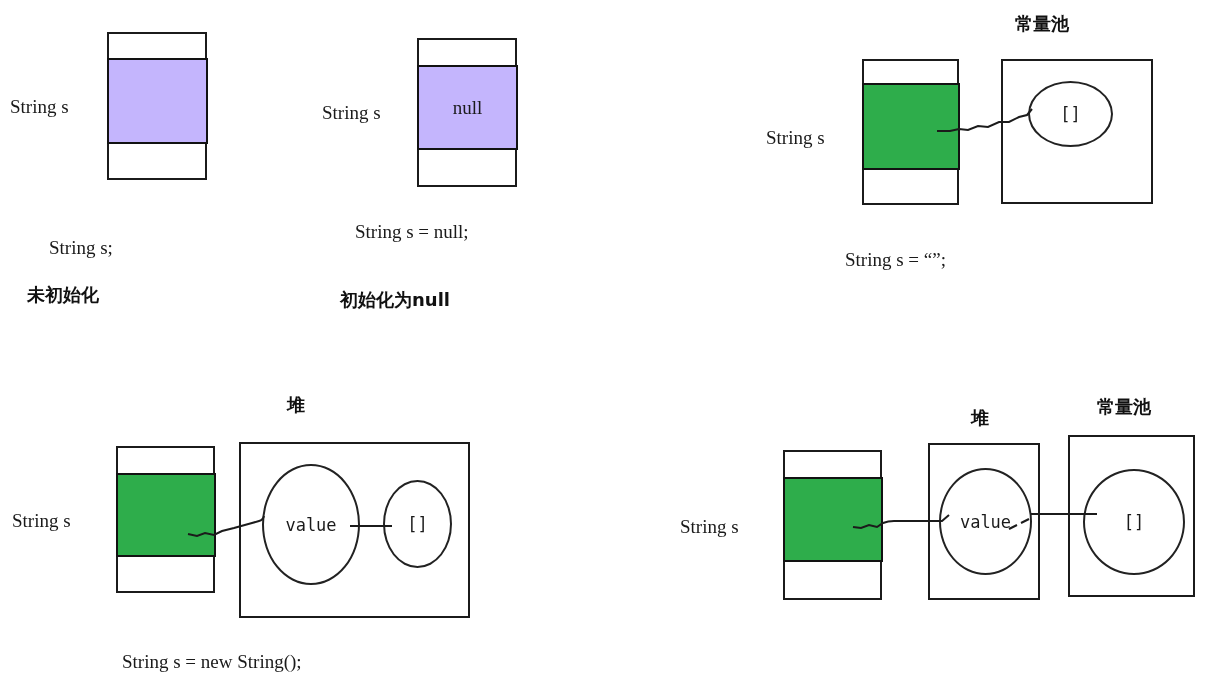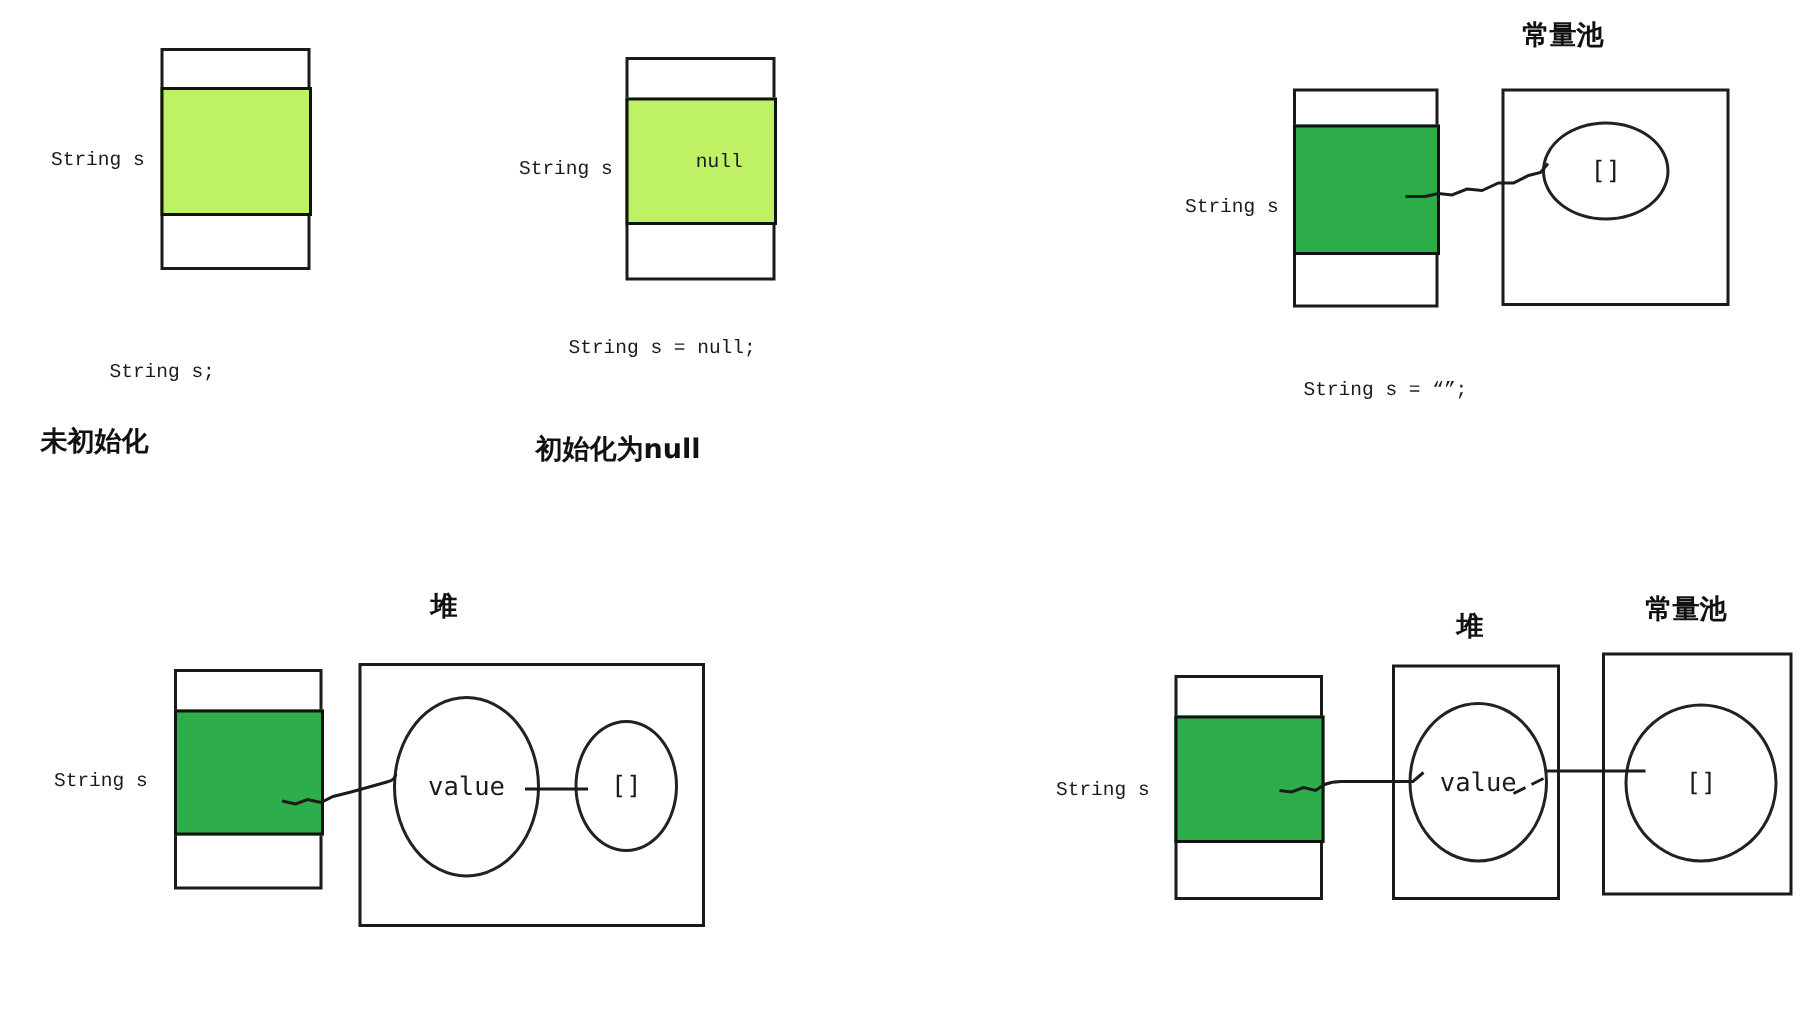--- a/index.html
+++ b/index.html
@@ -7,36 +7,36 @@
     position:relative;
     width:1205px;height:688px;
     background:#ffffff;
     font-family:"DejaVu Sans Mono", monospace;
     color:#151515;
     overflow:hidden;
   }
   .abs{position:absolute;}
   
   .code{
-    font-family:Liberation Mono, monospace;
-    font-size:13px;line-height:24px;color:#1a1a1a;white-space:pre;margin-left:24px;
+    font-family:Liberation Serif, serif;
+    font-size:19px;line-height:24px;color:#1a1a1a;white-space:pre;
   }
   
   .cn{
     font-family:"DejaVu Sans","Liberation Sans",sans-serif;
     font-size:18px;line-height:26px;font-weight:700;color:#111;white-space:pre;
   }
   
   .varbox{
     position:absolute;background:#fff;
     border:2px solid #1b1b1b;box-sizing:border-box;
   }
   .varbox .mid{
     position:absolute;left:-2px;width:calc(100% + 5px);
-    border:2px solid #121212;box-sizing:border-box;background:#bef264;
+    border:2px solid #121212;box-sizing:border-box;background:#c4b5fd;
     display:flex;align-items:center;justify-content:center;
   }
   .varbox .mid.green{background:#2ead4b;}
   
   .obox{
     position:absolute;background:#fff;
     border:2px solid #1b1b1b;box-sizing:border-box;
   }
   
   .ell{
@@ -61,21 +61,21 @@
   <div class="abs code" style="left:49px;top:236px;">String s;</div>
   <div class="abs cn" style="left:27px;top:282px;">未初始化</div>
 
   <div class="abs code" style="left:322px;top:101px;">String s</div>
   <div class="varbox" style="left:417px;top:38px;width:100px;height:149px;">
     <div class="mid" style="top:25px;height:85px;">
       <span class="code">null</span>
     </div>
   </div>
   <div class="abs code" style="left:355px;top:220px;">String s = null;</div>
-  <div class="abs cn" style="left:357px;top:287px;">初始化为null</div>
+  <div class="abs cn" style="left:340px;top:287px;">初始化为null</div>
 
   <div class="abs cn" style="left:1015px;top:11px;">常量池</div>
   <div class="abs code" style="left:766px;top:126px;">String s</div>
   <div class="varbox" style="left:862px;top:59px;width:97px;height:146px;">
     <div class="mid green" style="top:22px;height:87px;"></div>
   </div>
   <div class="obox" style="left:1001px;top:59px;width:152px;height:145px;"></div>
   <div class="ell" style="left:1028px;top:81px;width:85px;height:66px;">
     <span>[]</span>
   </div>
@@ -86,20 +86,21 @@
   <div class="varbox" style="left:116px;top:446px;width:99px;height:147px;">
     <div class="mid green" style="top:25px;height:84px;"></div>
   </div>
   <div class="obox" style="left:239px;top:442px;width:231px;height:176px;"></div>
   <div class="ell" style="left:262px;top:464px;width:98px;height:121px;">
     <span>value</span>
   </div>
   <div class="ell" style="left:383px;top:480px;width:69px;height:88px;">
     <span>[]</span>
   </div>
+  <div class="abs code" style="left:122px;top:650px;">String s = new String();</div>
 
   <div class="abs cn" style="left:971px;top:405px;">堆</div>
   <div class="abs cn" style="left:1097px;top:394px;">常量池</div>
   <div class="abs code" style="left:680px;top:515px;">String s</div>
   <div class="varbox" style="left:783px;top:450px;width:99px;height:150px;">
     <div class="mid green" style="top:25px;height:85px;"></div>
   </div>
   <div class="obox" style="left:928px;top:443px;width:112px;height:157px;"></div>
   <div class="ell" style="left:939px;top:468px;width:93px;height:107px;">
     <span>value</span>

